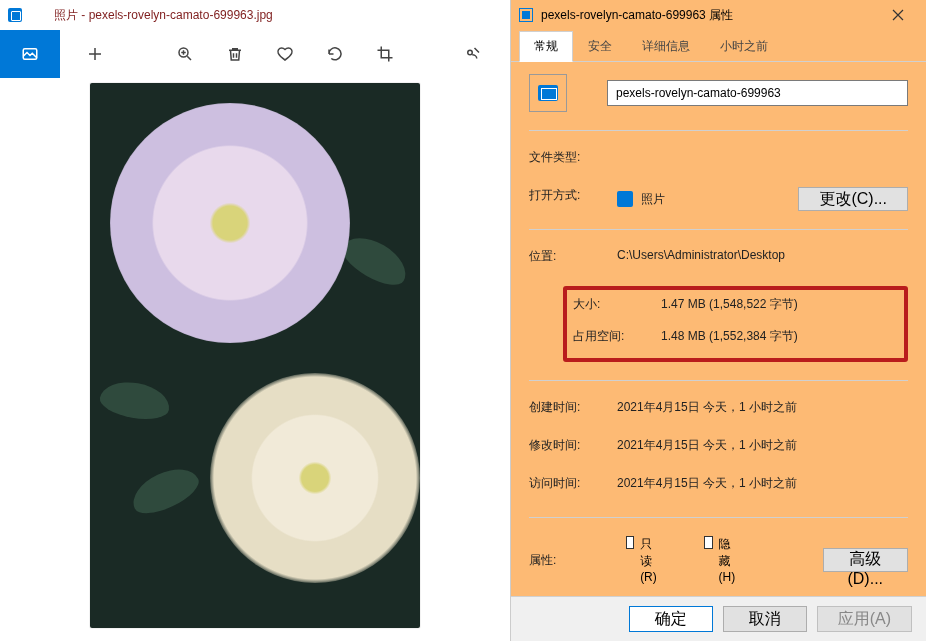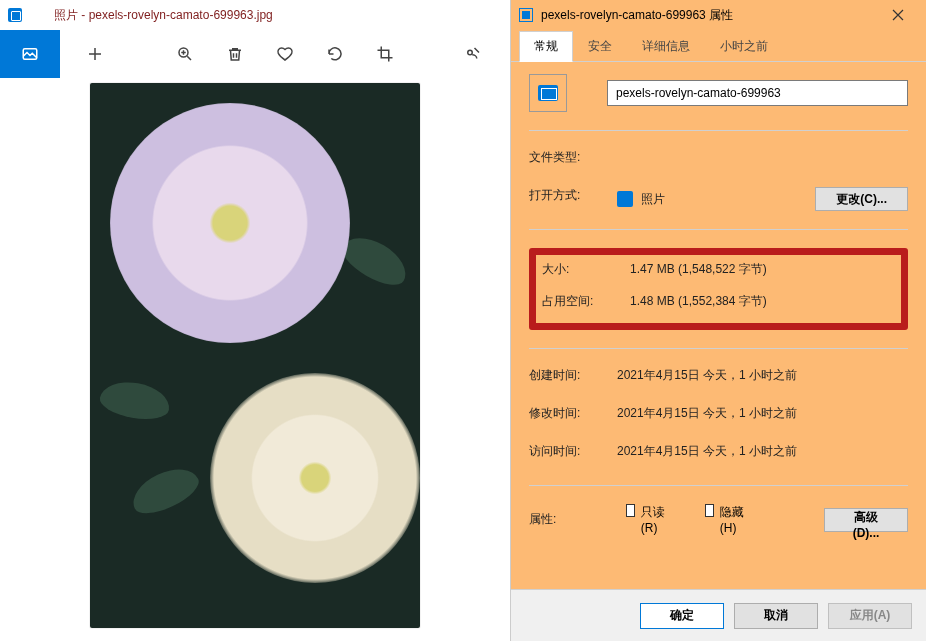--- a/index.html
+++ b/index.html
@@ -41,24 +41,24 @@
 .filerow { display:flex; align-items:center; gap: 40px; }
 .fileicon-big { width: 38px; height: 38px; border:1px solid #999; display:flex; align-items:center; justify-content:center; }
 .fileicon-big .inner { width:20px; height:16px; background:#0078d7; border-radius:2px; position:relative; }
 .fileicon-big .inner::after { content:""; position:absolute; left:3px; top:3px; width:14px; height:10px; border:1px solid #fff; }
 .filename-input { flex:1; height:26px; border:1px solid #7a7a7a; padding: 0 8px; font-size:12px; }
 
 .hr { border:none; border-top:1px solid #d0d0d0; margin: 4px 0; }
 .kv { display:flex; align-items:flex-start; min-height:24px; }
 .kv .k { width: 88px; color:#222; }
 .kv .v { flex:1; color:#222; }
-.btn { min-width:84px; height:24px; padding:0 20px; font-size:12px; background:#e1e1e1; border:1px solid #adadad; cursor:pointer;font-weight:bold; }
+.btn { min-width:84px; height:24px; padding:0 20px; font-size:16px; background:#e1e1e1; border:1px solid #adadad; cursor:pointer; }
 .btn.primary { background:#fff; border:1px solid #0078d7; }
 
-.red-box { border:7px solid #b91c1c; border-radius:3px; padding:6px 6px; }
+.red-box { border:4px solid #b91c1c; border-radius:3px; padding:6px 6px;margin-left:34px; }
 .checkbox-line { display:flex; align-items:center; gap: 40px; }
 .check-wrap { display:flex; gap:6px; }
 .chk { width:13px; height:13px; border:1px solid #333; background:#fff; }
 
 .dlg-footer { height: 52px; border-top:1px solid #d0d0d0; background:#f0f0f0; display:flex; align-items:center; justify-content:flex-end; gap:10px; padding: 0 14px; }
 .dlg-footer .btn { min-width: 84px; height:26px; }
 .dlg-footer .btn.apply { color:#888; border-color:#c0c0c0; }
 
 </style>
 </head>
@@ -165,20 +165,24 @@
       <div class="v" style="display:flex;align-items:center;gap:8px;">
         <span style="width:16px;height:16px;background:#0078d7;border-radius:2px;display:inline-block;"></span>
         <span>照片</span>
         <span style="flex:1"></span>
         <button class="btn"><span>更改(C)...</span></button>
       </div>
     </div>
 
     <hr class="hr">
 
+    <div class="kv">
+      <div class="k">位置:</div>
+      <div class="v">C:\Users\Administrator\Desktop</div>
+    </div>
 
     <div class="red-box">
       <div class="kv">
         <div class="k">大小:</div>
         <div class="v">1.47 MB (1,548,522 字节)</div>
       </div>
       <div style="height:8px"></div>
       <div class="kv">
         <div class="k">占用空间:</div>
         <div class="v">1.48 MB (1,552,384 字节)</div>

